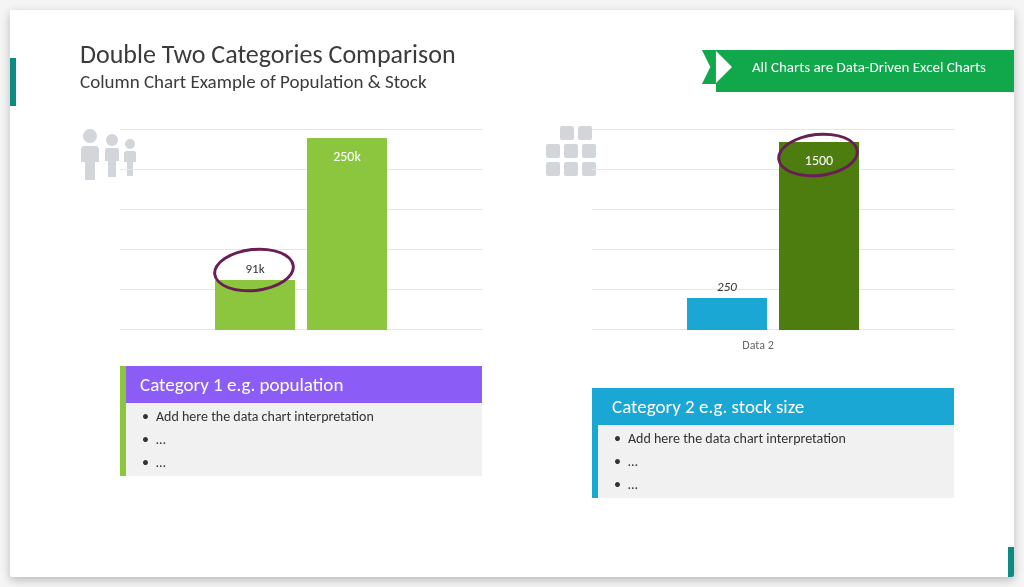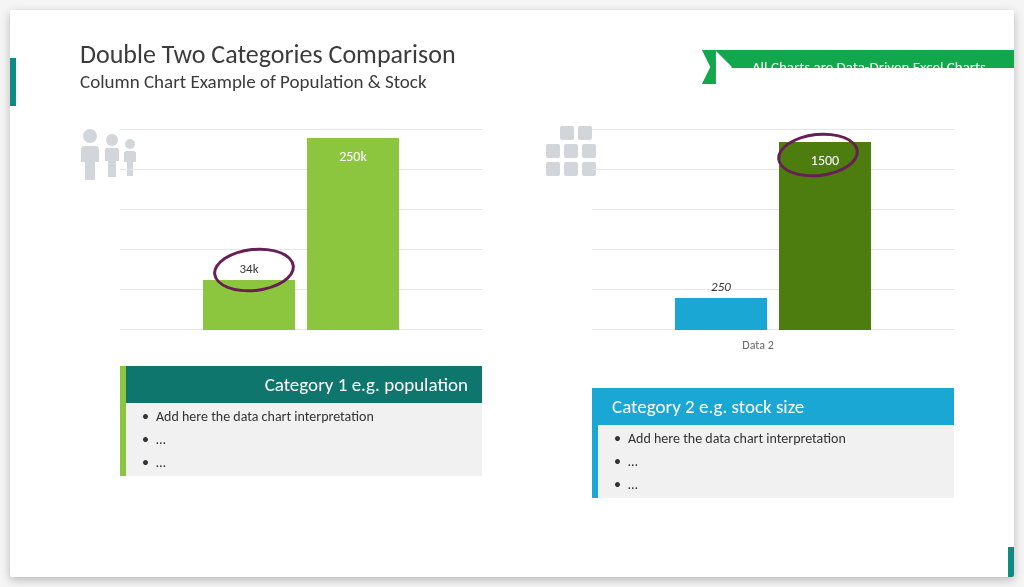--- a/index.html
+++ b/index.html
@@ -43,21 +43,21 @@
   }
   .subtitle {
     font-size: 19px;
     font-weight: 400;
     color: #3b3b3b;
     margin-top: 0;
   }
   .badge {
     position: absolute;
     top: 40px; right: 0;
-    height: 18px;
+    height: 42px;
     background: #10a84a;
     color: #fff;
     font-size: 15px;
     line-height: 34px;
     padding: 0 28px 0 36px;
   }
   .badge::before {
     content: "";
     position: absolute;
     left: -1px; top: 0;
@@ -98,21 +98,21 @@
   }
   .bars {
     position: absolute; left: 0; right: 0; bottom: 0;
     height: 100%;
     display: flex;
     justify-content: center;
     align-items: flex-end;
     gap: 12px;
   }
   .bar {
-    width: 92px;
+    width: 80px;
     position: relative;
   }
   .bar .lbl-inside {
     position: absolute; left: 0; right: 0;
     text-align: center;
     color: #fff; font-size: 14px;
     top: 10px;
   }
   .bar .lbl-above {
     position: absolute; left: 0; right: 0;
@@ -204,31 +204,31 @@
         <div class="gridlines">
           <div style="bottom:0%"></div>
             <div style="bottom:20%"></div>
             <div style="bottom:40%"></div>
           <div style="bottom:60%"></div>
             <div style="bottom:80%"></div>
             <div style="bottom:100%"></div>
         </div>
         <div class="bars" id="bars-0">
             <div class="bar" style="height: 25%; background: rgb(140, 198, 63);">
-              <div class="lbl-above">34k</div>
+              <div class="lbl-above">91k</div>
             </div>
             <div class="bar" style="height: 96%; background: rgb(140, 198, 63);">
               <div class="lbl-inside">250k</div>
             </div>
           </div>
         <div class="highlight" id="hl-0" style="left: 93px; bottom: calc(25% - 12px);"></div>
       </div>
 
       <div class="cat-block">
-        <div class="cat-header" id="cathead-0" style="background: #0f766e; border-left-color: rgb(140, 198, 63); text-align: right;">
+        <div class="cat-header" id="cathead-0" style="background: #8b5cf6; border-left-color: rgb(140, 198, 63);">
           <span>Category 1 e.g. population</span>
         </div>
         <div class="cat-body" id="catbody-0" style="border-left-color: rgb(140, 198, 63);">
           <ul id="bullets-0">
               <li>Add here the data chart interpretation</li>
               <li>…</li>
               <li>…</li>
             </ul>
         </div>
       </div>

